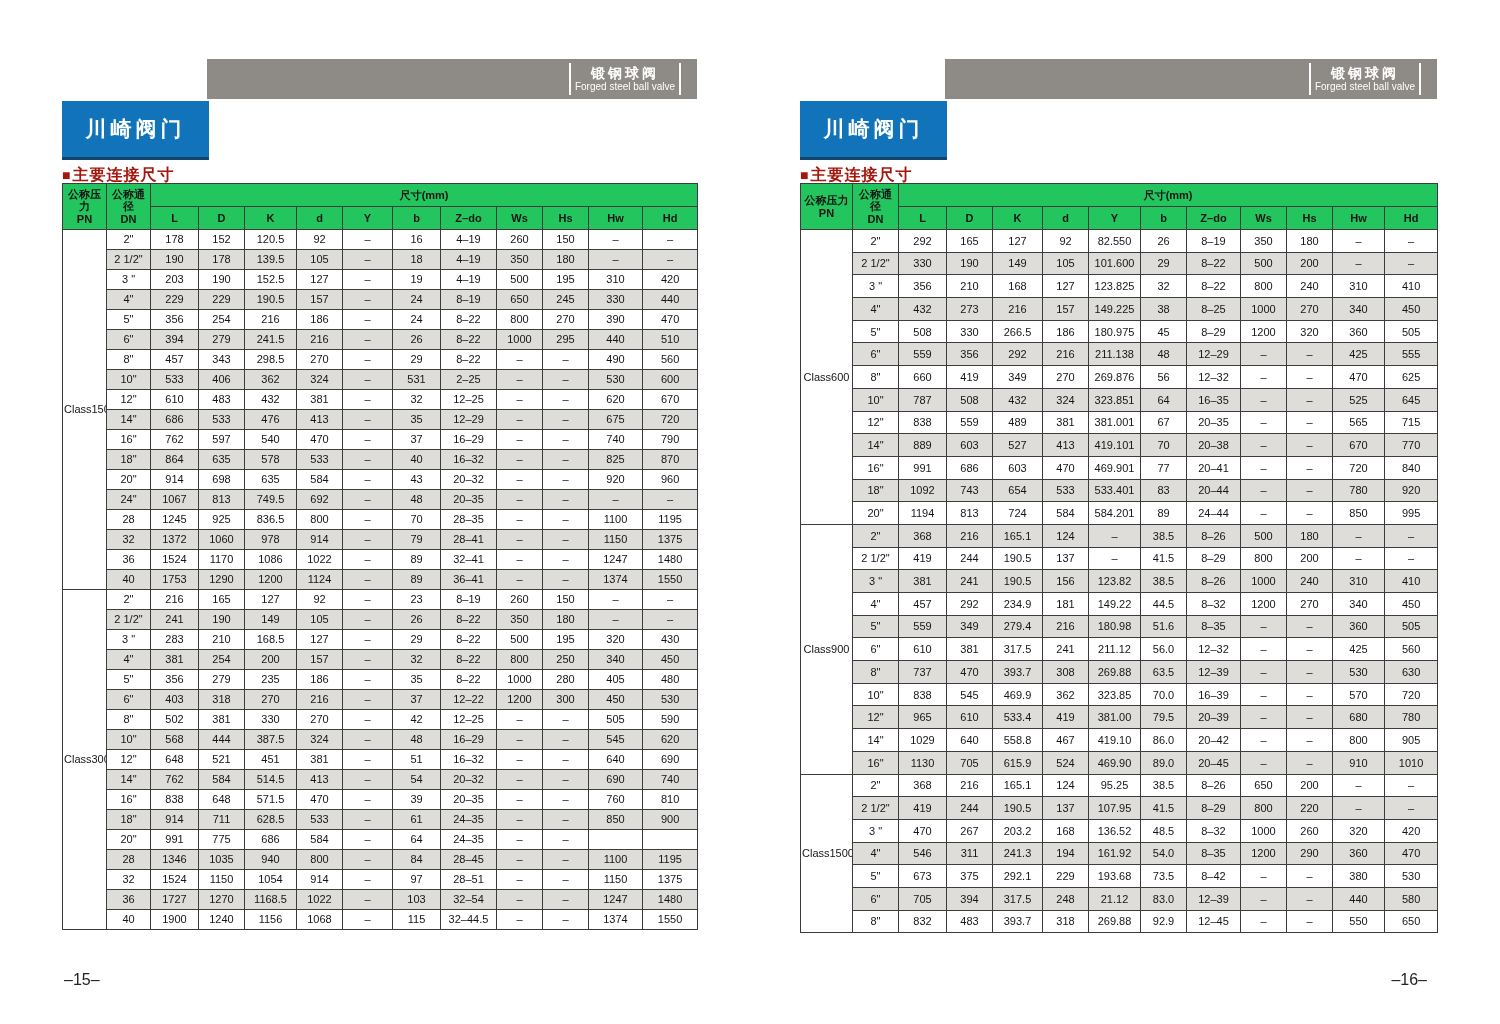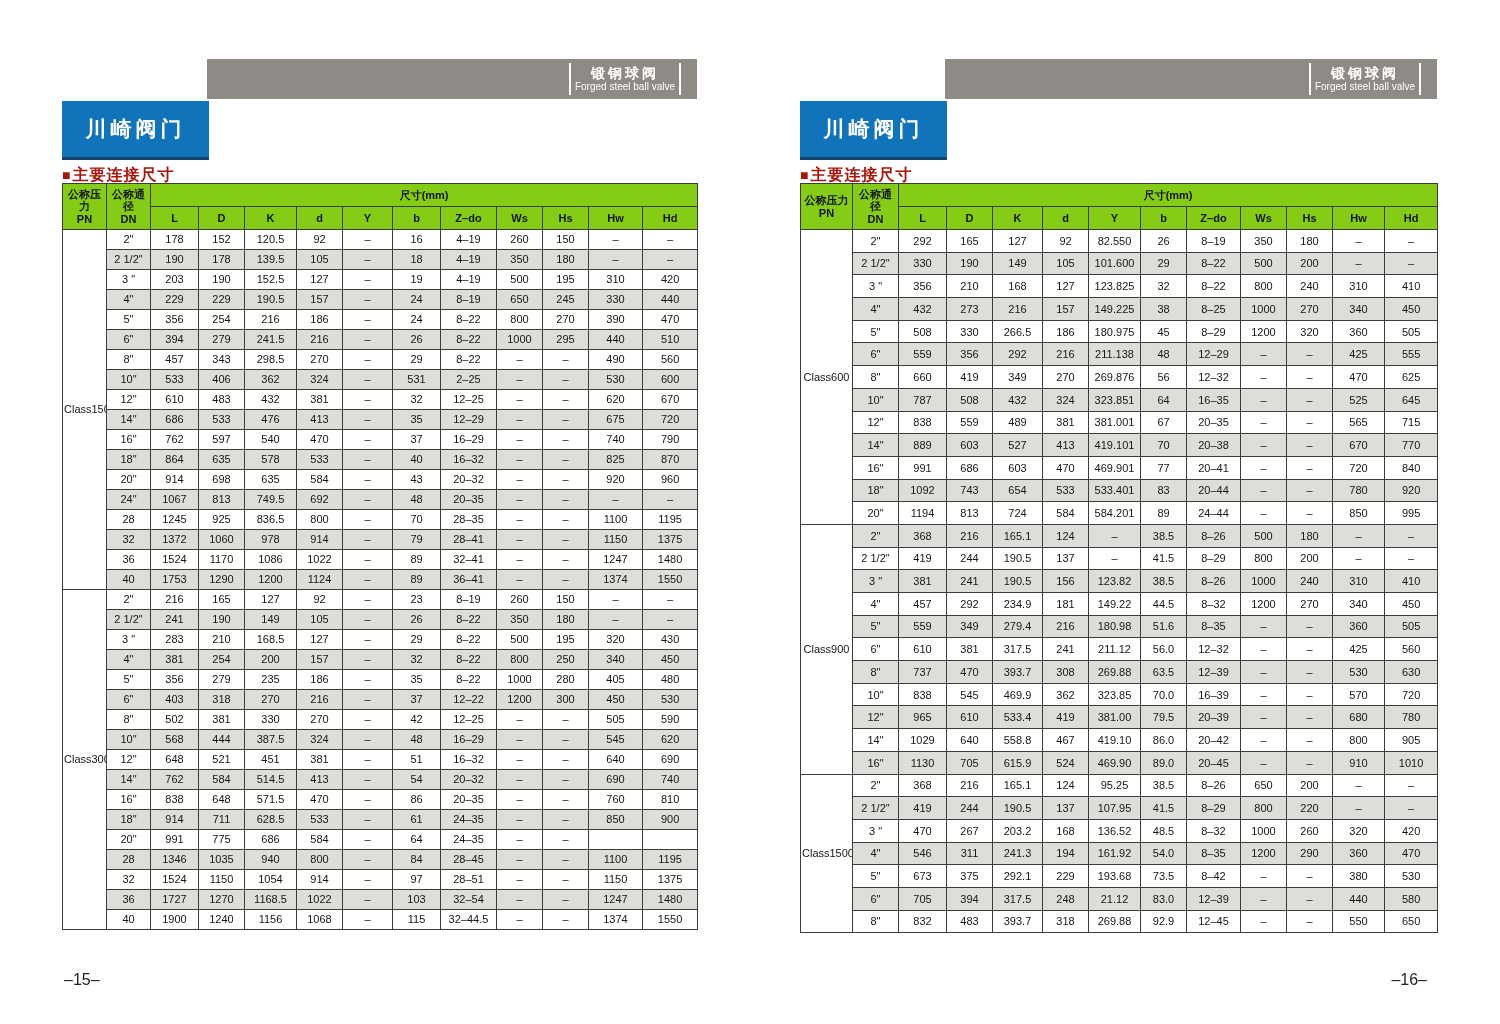--- a/index.html
+++ b/index.html
@@ -27,21 +27,21 @@
   .section-title { position:absolute; top:165px; left:0; color:#a3170d;
                    font-size:16px; font-weight:bold; letter-spacing:1px; }
   .section-title .marker { font-size:14px; margin-right:1px; }
 
   
   table.dims { position:absolute; top:183px; left:0; border-collapse:collapse;
                table-layout:fixed; width:100%; }
   table.dims th, table.dims td { border:1px solid #3c3c3c; text-align:center;
                vertical-align:middle; font-size:11px; line-height:1.1;
                overflow:hidden; padding:0 1px; }
-  table.dims th { background:#84cc16; font-weight:bold; height:23px; }
+  table.dims th { background:#22c55e; font-weight:bold; height:23px; }
   th.stack { white-space:pre-line; font-size:11px; }
   #page-left  table.dims td { height:20px; }
   #page-right table.dims td { height:22.7px; }
   tr.alt td { background:#dfddda; }
   td.pn-cell { background:#ffffff !important; text-align:left; padding-left:2px; font-size:11px; }
   td.dn-size-cell { font-size:11px; }
 
   .page-number { position:absolute; top:971px; font-size:16px; color:#222; }
   #page-left  .page-number { left:2px; }
   #page-right .page-number { right:10px;text-align:right; }
@@ -499,21 +499,21 @@
           <td>690</td>
           <td>740</td>
         </tr>
         <tr>
           <td class="dn-size-cell">16"</td>
           <td>838</td>
           <td>648</td>
           <td>571.5</td>
           <td>470</td>
           <td>–</td>
-          <td>86</td>
+          <td>39</td>
           <td>20–35</td>
           <td>–</td>
           <td>–</td>
           <td>760</td>
           <td>810</td>
         </tr>
         <tr class="alt">
           <td class="dn-size-cell">18"</td>
           <td>914</td>
           <td>711</td>

